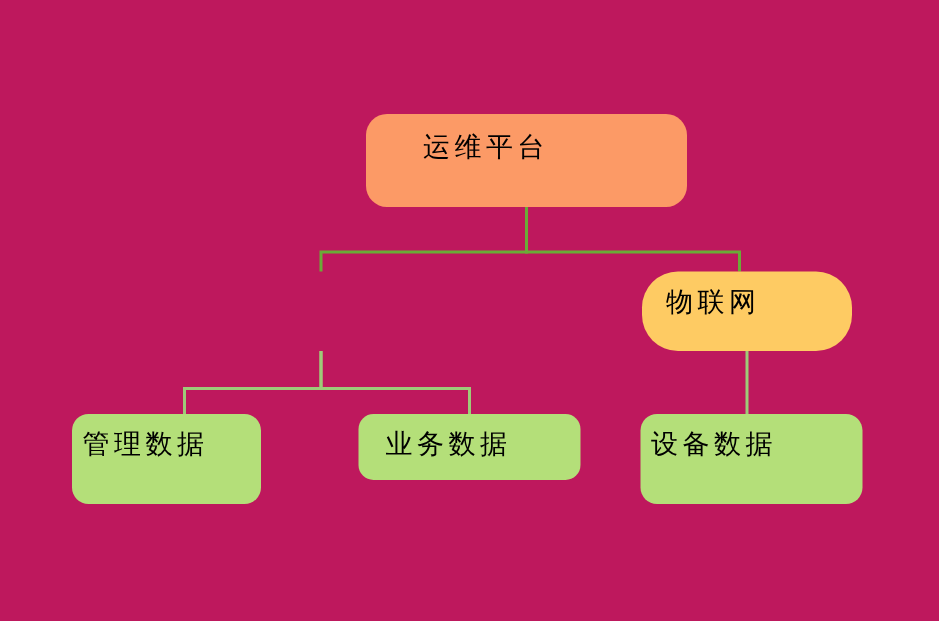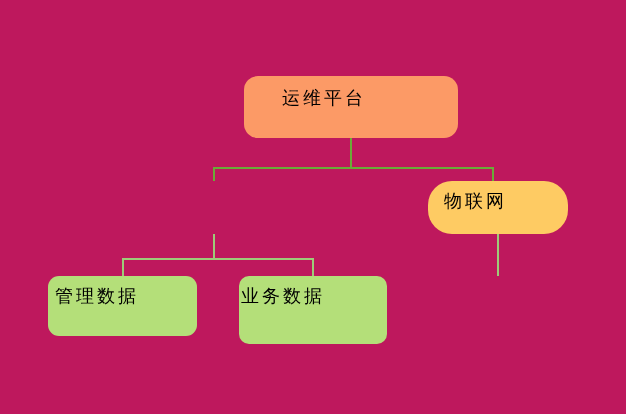--- a/index.html
+++ b/index.html
@@ -30,28 +30,28 @@
     left:145px;top:181px;width:140px;height:53px;
     background:#fecb63;border-radius:12px;
     padding:9px 0 0 16px;
   }
   .n-iot{
     left:428px;top:181px;width:140px;height:53px;
     background:#fecb63;border-radius:24px;
     padding:9px 0 0 16px;
   }
   .n-mgmt{
-    left:48px;top:276px;width:149px;height:60px;
+    left:48px;top:276px;width:126px;height:60px;
     background:#b4df79;border-radius:11px;
     padding:9px 0 1px 7px;
   }
   .n-business{
-    left:239px;top:276px;width:148px;height:68px;
+    left:239px;top:276px;width:148px;height:44px;
     background:#b4df79;border-radius:10px;
-    padding:9px 0 0 2px;
+    padding:9px 0 0 18px;
   }
   .n-device{
     left:427px;top:276px;width:148px;height:60px;
     background:#b4df79;border-radius:11px;
     padding:9px 0 0 7px;
   }
   .label{display:inline-block;}
 </style>
 </head>
 <body>
@@ -76,14 +76,17 @@
   </div>
 
   <div class="node n-mgmt">
     <span class="label">管理数据</span>
   </div>
 
   <div class="node n-business">
     <span class="label">业务数据</span>
   </div>
 
+  <div class="node n-device">
+    <span class="label">设备数据</span>
+  </div>
 
 </div>
 
 </body></html>

